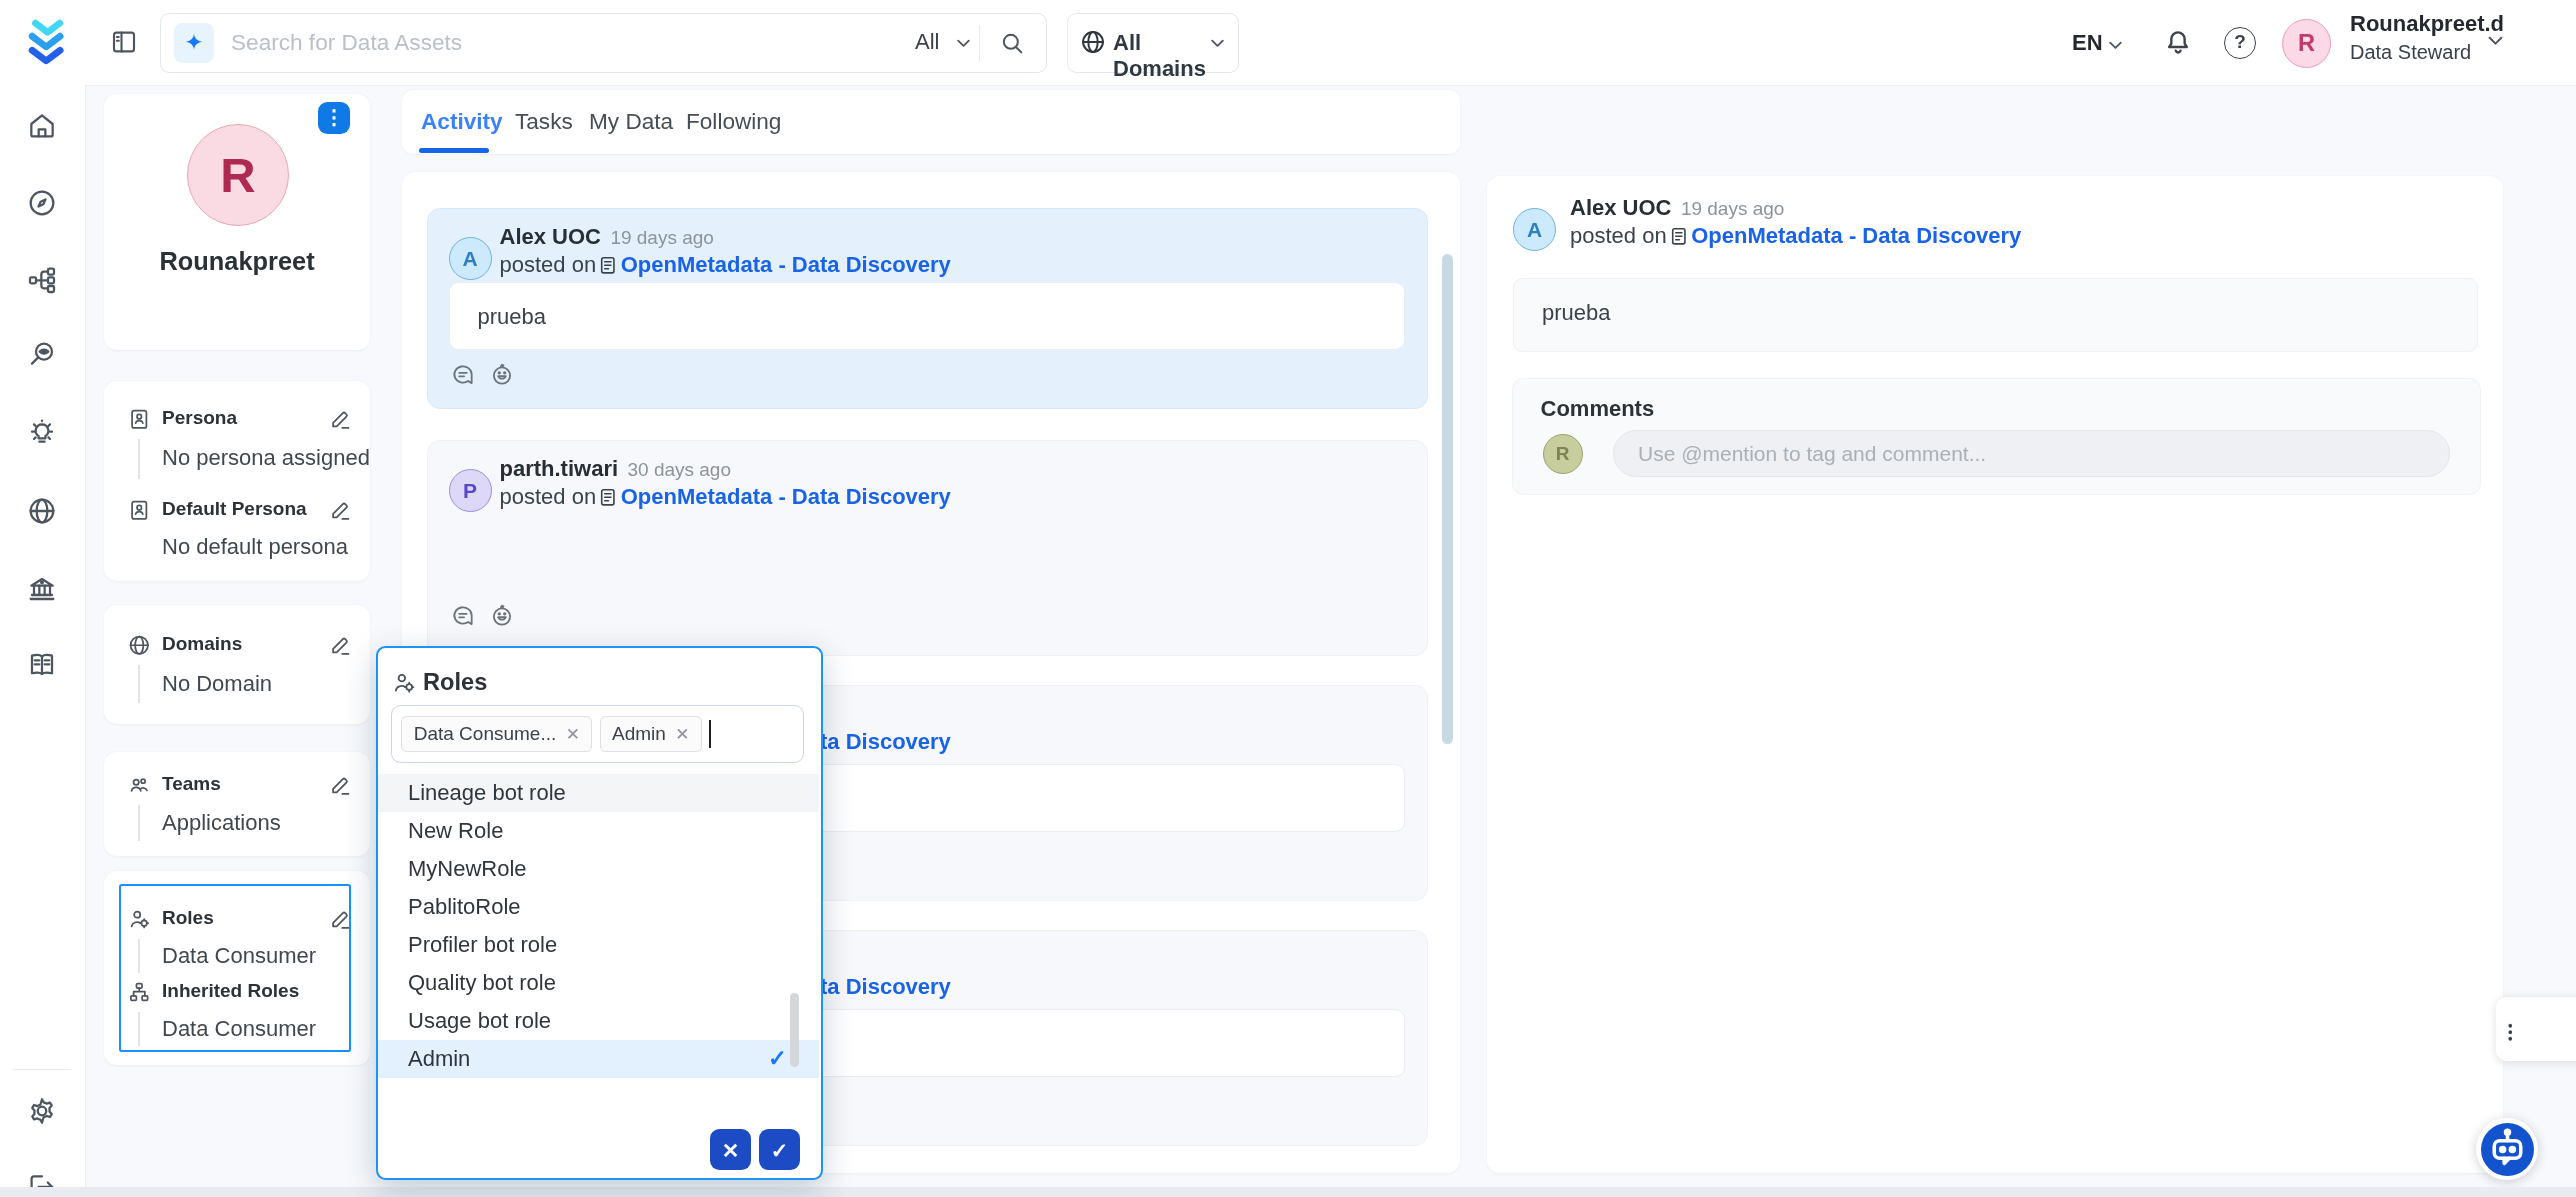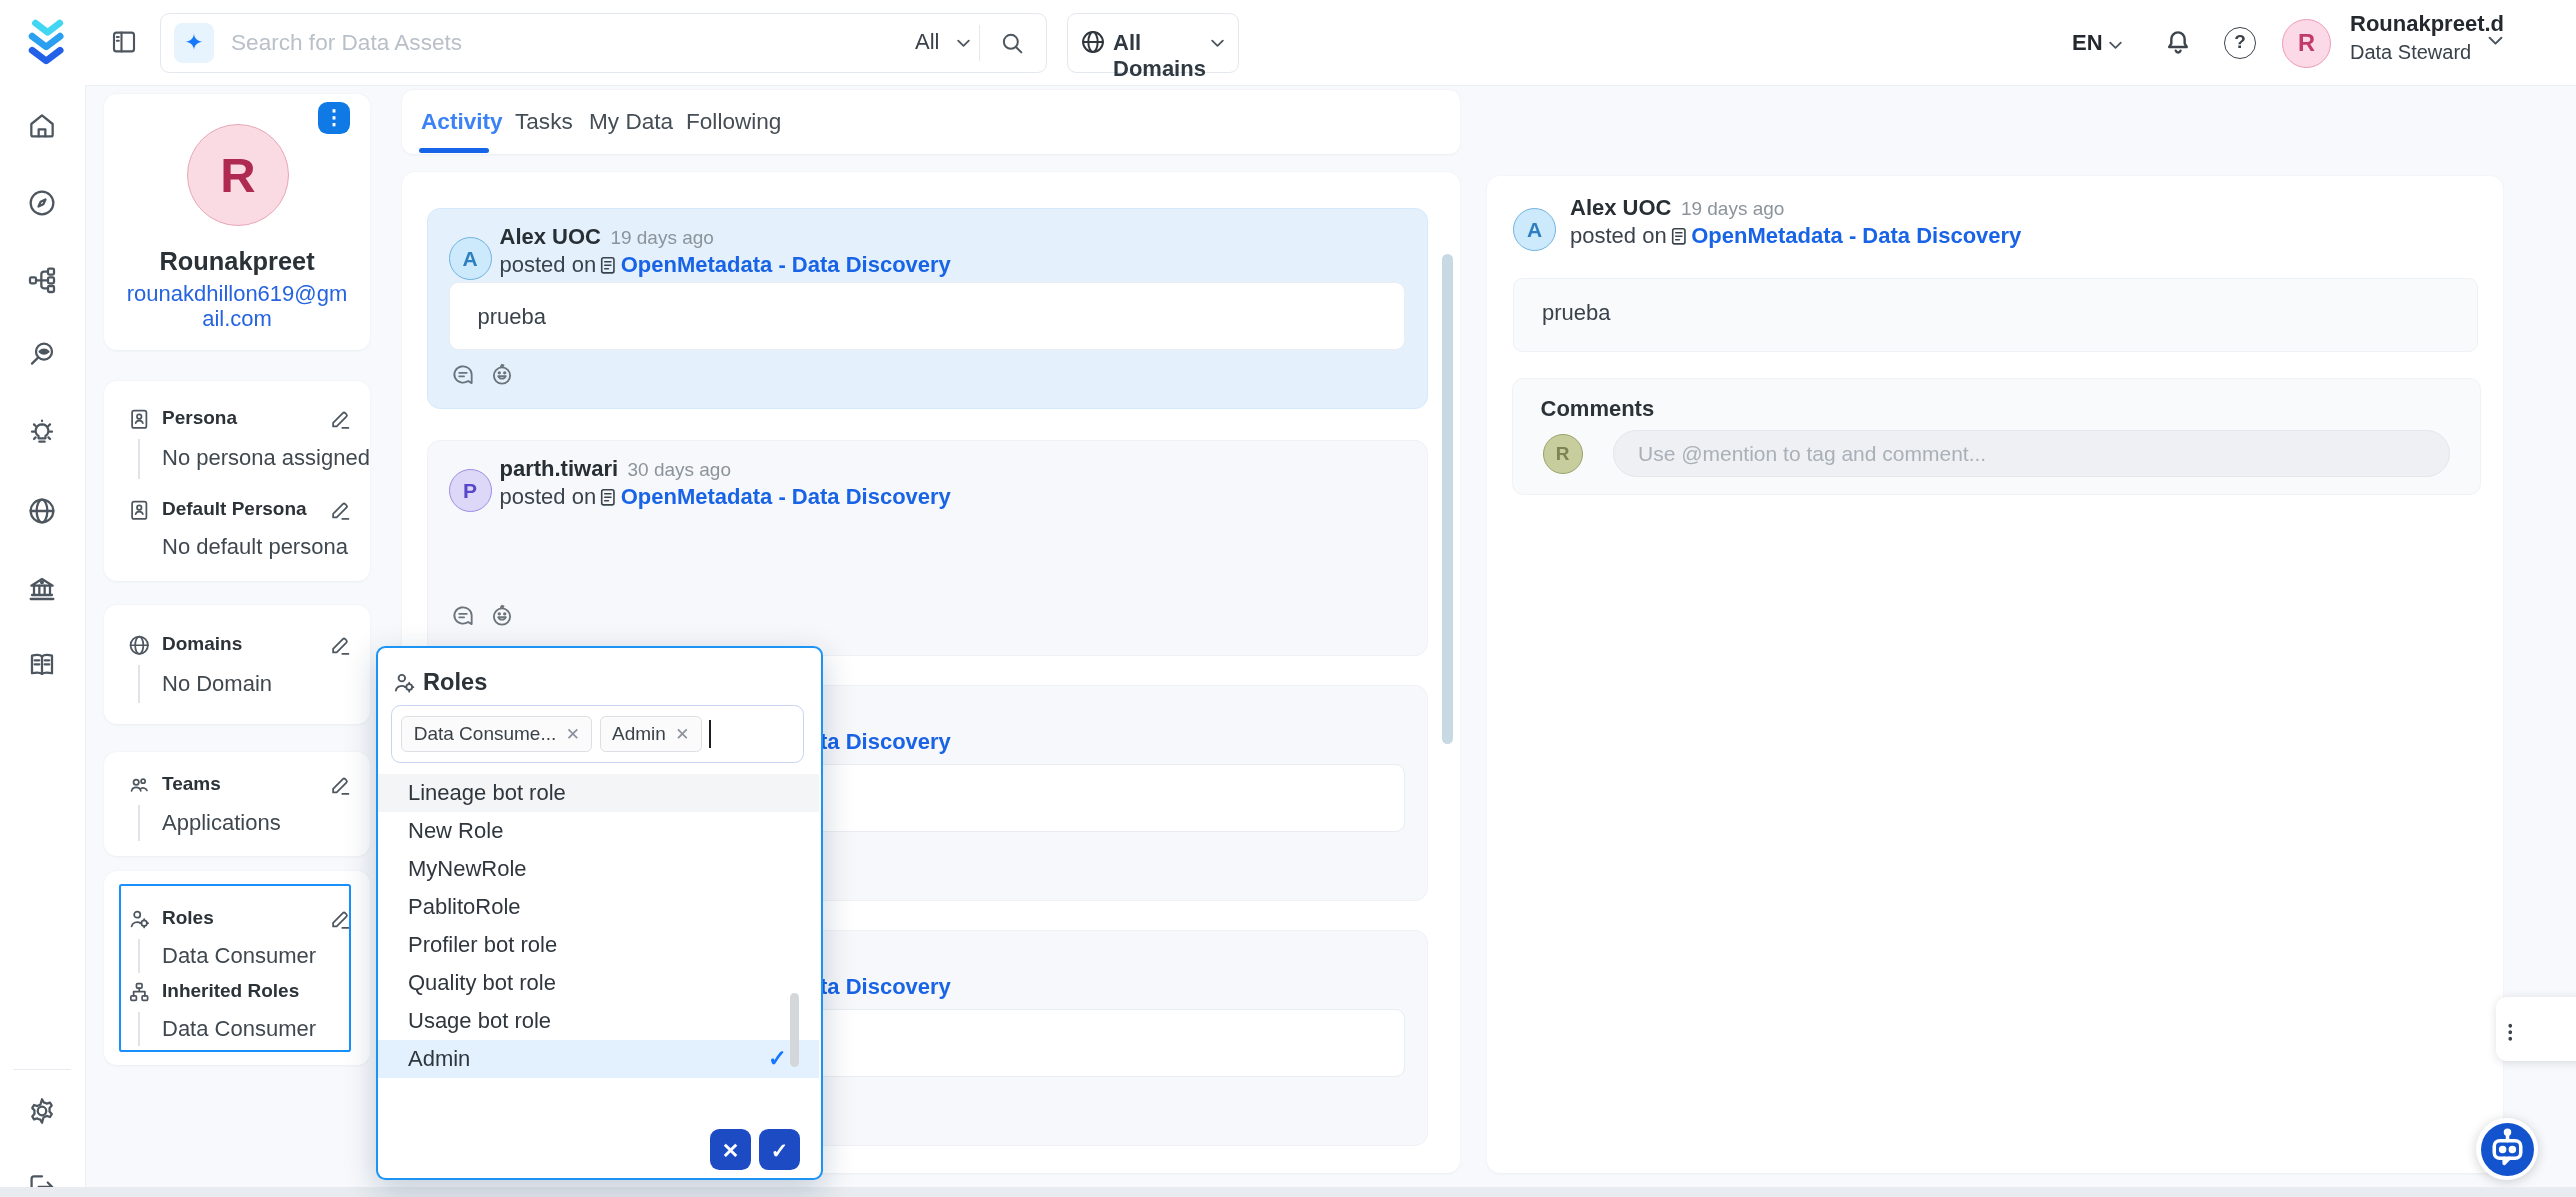--- a/index.html
+++ b/index.html
@@ -268,21 +268,20 @@
           <path d="M12 4 H6 A1.8 1.8 0 0 0 4.2 5.8 V18.2 A1.8 1.8 0 0 0 6 20 h6"></path>
           <path d="M9.5 12 h10 M16.3 8.6 L19.7 12 L16.3 15.4"></path>
         </svg>
     </div>
   </div>
 
   <div id="pcard" class="abs card">
     <div id="kebab" class="abs">⋮</div>
     <div id="bigavatar" class="abs">R</div>
     <div id="pname" class="abs">Rounakpreet</div>
-    <div id="pemail" class="abs">rounakdhillon619@gmail.com</div>
   </div>
 
   <div id="card2" class="abs card">
     <div class="secico" style="top:26px">
       <svg width="24.5" height="24.5" viewBox="0 0 24 24" class="ico">
           <rect x="5" y="3.5" width="14" height="17" rx="2"></rect>
           <circle cx="12" cy="9.5" r="2.2"></circle>
           <path d="M8.5 15.8 a3.6 3.2 0 0 1 7 0"></path>
         </svg>
     </div>

